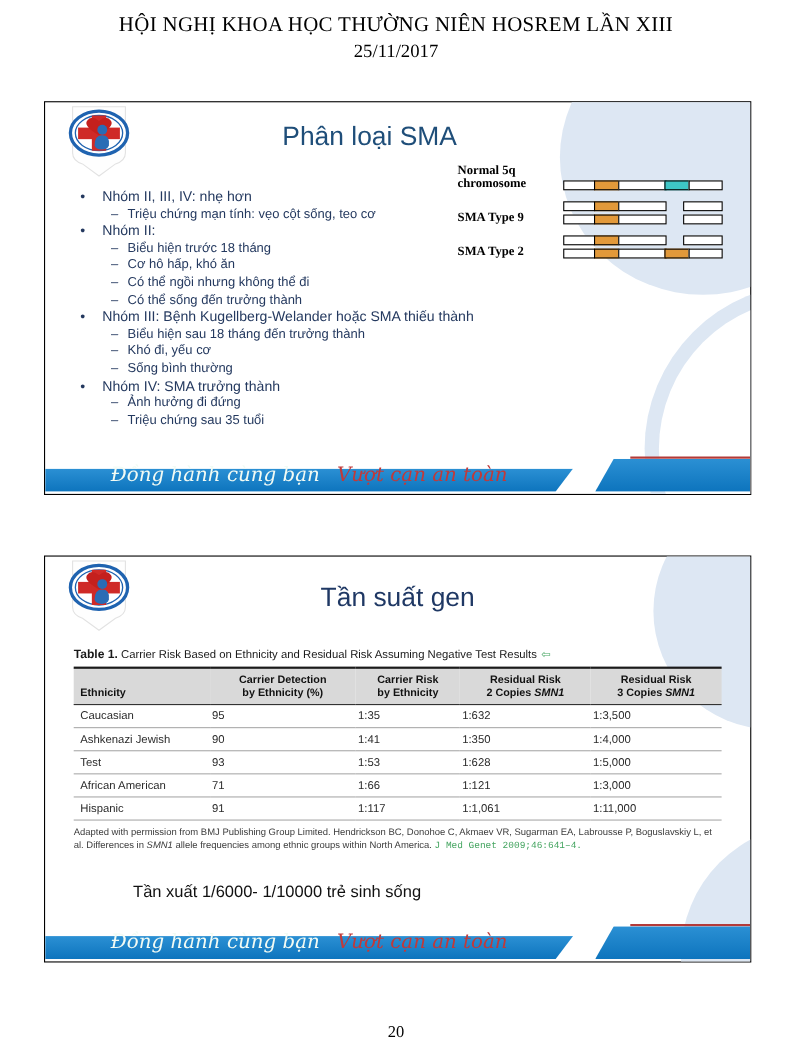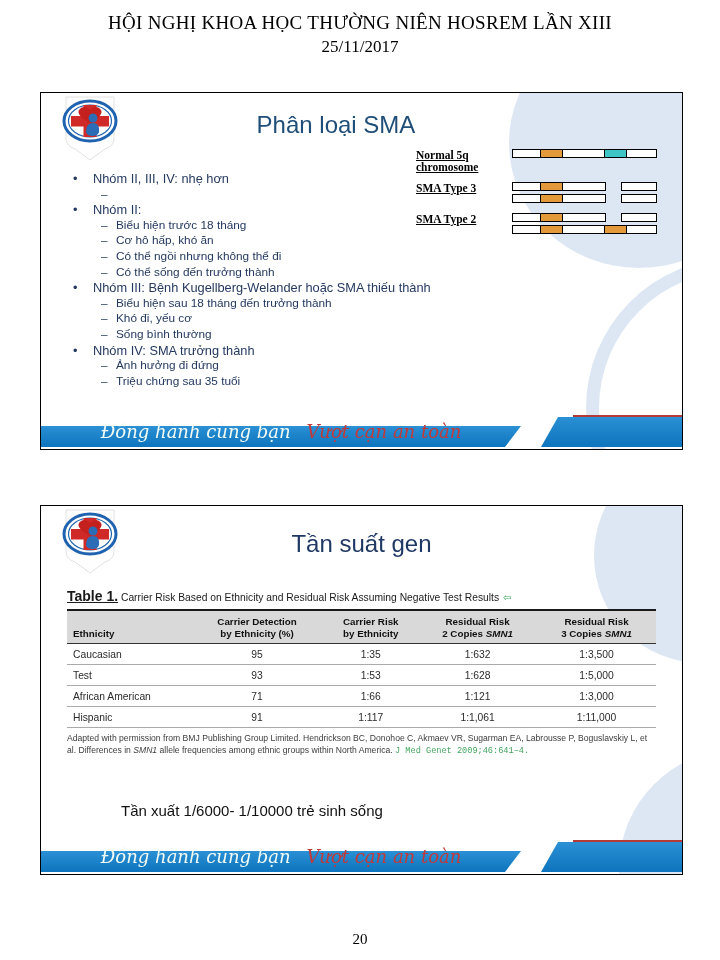--- a/index.html
+++ b/index.html
@@ -35,21 +35,21 @@
   .b1{font-size:12.8px;}
   .b1 .mk{width:20px;padding-left:2px;}
   .b2{font-size:11.8px;margin-left:30px;}
   .b2 .mk{width:15px;}
 
   
   .diagram{position:absolute;left:375px;top:56px;width:262px;font-family:"Liberation Serif",serif;}
   .gene-labels{position:relative;height:13px;font-weight:bold;font-size:11.5px;color:#000;}
   .gene-labels .g1{position:absolute;left:116px;}
   .gene-labels .g2{position:absolute;left:184px;}
-  .d-row{display:flex;align-items:flex-start;margin-bottom:9px;min-height:22px;text-decoration:underline;}
+  .d-row{display:flex;align-items:flex-end;margin-bottom:9px;min-height:22px;}
   .d-label{width:96px;flex:none;font-weight:bold;font-size:11.5px;line-height:12px;color:#000;white-space:pre-line;}
   .d-bars{width:150px;display:flex;flex-direction:column;gap:3px;}
   .chrom{display:flex;height:9px;}
   .seg{box-sizing:border-box;border:1.2px solid #000;margin-left:-1.2px;height:100%;}
   .seg:first-child{margin-left:0;}
   .seg.gap{border:none;background:transparent !important;}
 
   
   .footer{position:absolute;left:0;right:0;bottom:0;height:40px;}
   .footer .bar{position:absolute;left:0;bottom:2px;width:480px;height:21px;
@@ -59,28 +59,28 @@
     background:linear-gradient(#2b90d4,#0d74bd);
     clip-path:polygon(17px 0,100% 0,100% 100%,0 100%);}
   .footer .redline{position:absolute;left:532px;right:0;bottom:32px;height:2.5px;background:#b43a38;}
   .footer .slogan{position:absolute;left:0;width:480px;bottom:7px;text-align:center;
     font-family:"DejaVu Serif",serif;font-style:italic;font-size:18px;color:#f2fbf4;}
   .footer .slogan .red{color:#c03a3a;margin-left:10px;}
 
   
   .table-wrap{position:absolute;left:26px;top:82px;width:589px;}
   .tbl-caption{font-size:10.3px;color:#1a1a1a;margin-bottom:5px;}
-  .tbl-caption b{font-size:14px;text-decoration:underline;}
+  .tbl-caption b{font-size:11px;}
   .tbl-caption .arrow{color:#43a45f;margin-left:4px;}
   table.risk{width:100%;border-collapse:collapse;border-top:2.2px solid #1a1a1a;}
   table.risk th{background:#d9d9d9;font-size:9.8px;line-height:11.5px;padding:5px 2px 4px;
     text-align:center;vertical-align:bottom;color:#111;}
   table.risk th.c1{text-align:left;padding-left:6px;width:21%;}
   table.risk thead tr{border-bottom:1.8px solid #333;}
-  table.risk td{font-size:10.3px;color:#2b2b2b;text-align:center;padding:4.5px 2px;
+  table.risk td{font-size:10.3px;color:#2b2b2b;padding:4.5px 2px;
     border-bottom:1px solid #aaa;}
   table.risk td.eth{text-align:left;padding-left:6px;}
   .footnote{margin-top:4px;font-size:8.6px;line-height:1.4;color:#3c3c3c;}
   .footnote .ref{color:#43a45f;font-family:Liberation Mono, monospace;}
   .note{position:absolute;left:80px;top:296px;font-size:15px;color:#111;}
 </style>
 </head>
 <body>
 
 <div class="page-header">
@@ -106,20 +106,21 @@
 
   <div class="slide-title">Phân loại SMA</div>
 
   <div class="bullets" id="bullets1">
       <div class="b-item b1">
         <span class="mk">•</span>
         <span>Nhóm II, III, IV: nhẹ hơn</span>
       </div>
       <div class="b-item b2">
         <span class="mk">–</span>
+        <span>Triệu chứng mạn tính: vẹo cột sống, teo cơ</span>
       </div>
       <div class="b-item b1">
         <span class="mk">•</span>
         <span>Nhóm II:</span>
       </div>
       <div class="b-item b2">
         <span class="mk">–</span>
         <span>Biểu hiện trước 18 tháng</span>
       </div>
       <div class="b-item b2">
@@ -173,21 +174,21 @@
             <div class="chrom">
               <div class="seg" style="width: 19.6%; background: rgb(255, 255, 255);"></div>
               <div class="seg" style="width: 15.4%; background: rgb(226, 153, 58);"></div>
               <div class="seg" style="width: 29%; background: rgb(255, 255, 255);"></div>
               <div class="seg" style="width: 15%; background: rgb(62, 198, 198);"></div>
               <div class="seg" style="width: 21%; background: rgb(255, 255, 255);"></div>
             </div>
           </div>
         </div>
         <div class="d-row">
-          <div class="d-label">SMA Type 3</div>
+          <div class="d-label">SMA Type 9</div>
           <div class="d-bars">
             <div class="chrom">
               <div class="seg" style="width: 19.6%; background: rgb(255, 255, 255);"></div>
               <div class="seg" style="width: 15.4%; background: rgb(226, 153, 58);"></div>
               <div class="seg" style="width: 29%; background: rgb(255, 255, 255);"></div>
               <div class="seg gap" style="width: 12%; background: transparent;"></div>
               <div class="seg" style="width: 24%; background: rgb(255, 255, 255);"></div>
             </div>
             <div class="chrom">
               <div class="seg" style="width: 19.6%; background: rgb(255, 255, 255);"></div>
@@ -264,20 +265,27 @@
       </thead>
       <tbody id="risk-body">
           <tr>
             <td class="eth">Caucasian</td>
             <td>95</td>
             <td>1:35</td>
             <td>1:632</td>
             <td>1:3,500</td>
           </tr>
           <tr>
+            <td class="eth">Ashkenazi Jewish</td>
+            <td>90</td>
+            <td>1:41</td>
+            <td>1:350</td>
+            <td>1:4,000</td>
+          </tr>
+          <tr>
             <td class="eth">Test</td>
             <td>93</td>
             <td>1:53</td>
             <td>1:628</td>
             <td>1:5,000</td>
           </tr>
           <tr>
             <td class="eth">African American</td>
             <td>71</td>
             <td>1:66</td>

